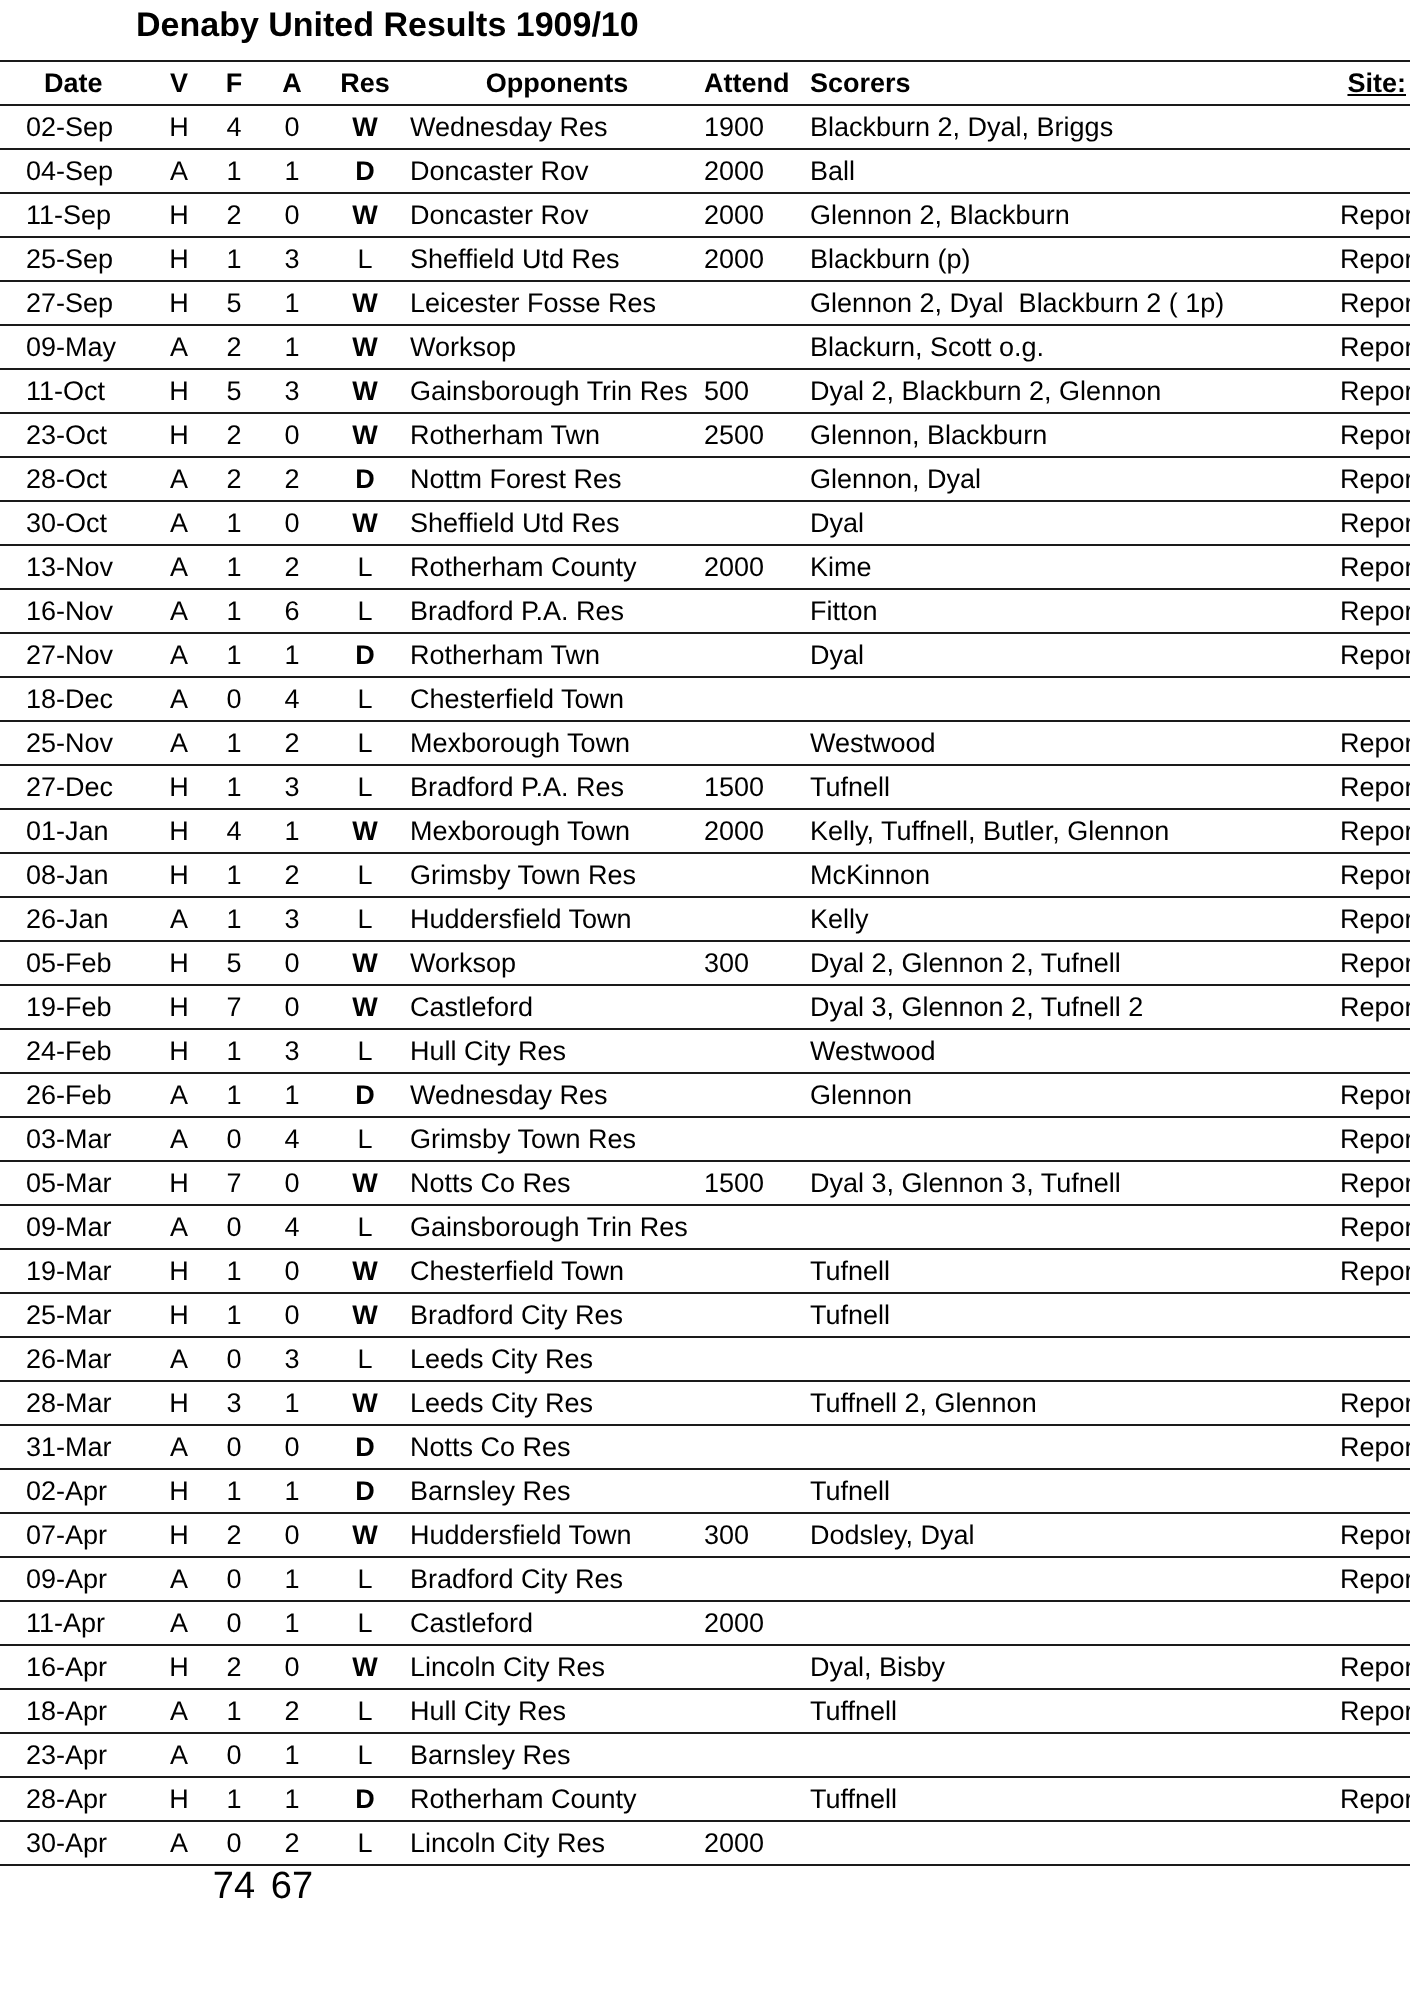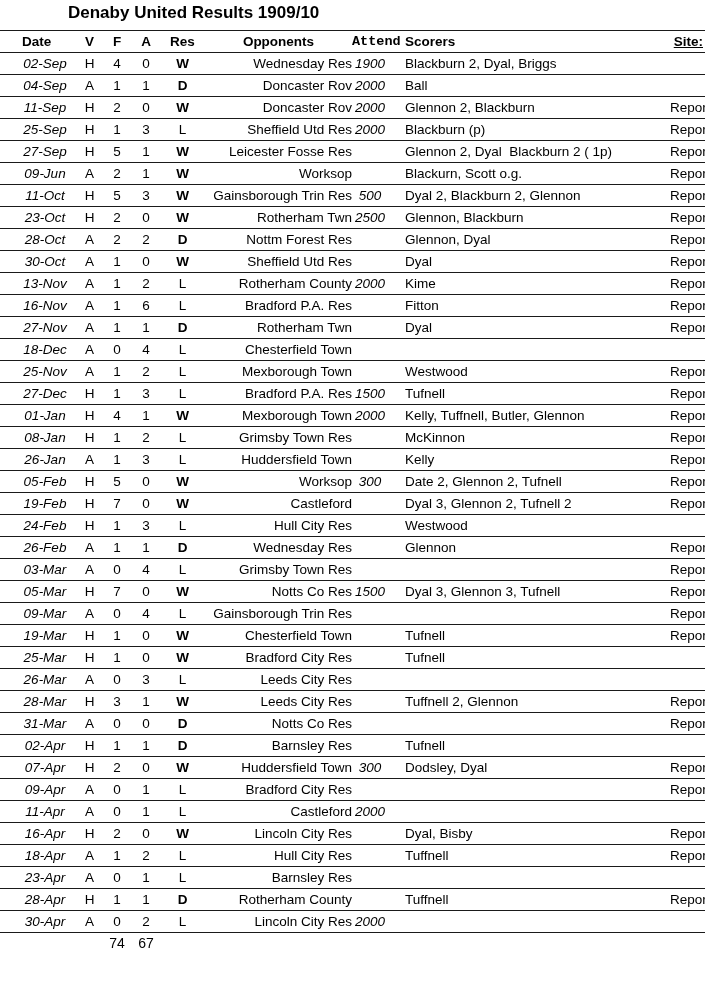--- a/index.html
+++ b/index.html
@@ -44,33 +44,33 @@
   thead th {
     border-top: 1px solid #1a1a1a;
     border-bottom: 1px solid #1a1a1a;
     font-weight: bold;
     text-align: center;
   }
   tbody td { border-bottom: 1px solid #1a1a1a; height: 21px; }
 
   th.h-date { text-align: left; padding-left: 22px; }
   th.h-opp  { text-align: center; }
-  th.h-att  { text-align: left; padding-right: 3px; font-family: Liberation Mono, monospace; }
+  th.h-att  { text-align: left; padding-right: 3px; }
   th.h-sco  { text-align: left; padding-left: 7px; margin-top: 36px; }
   th.h-site { text-align: right; padding-right: 2px; text-decoration: underline; }
 
-  td.d-date { text-align: center; padding-left: 13px; font-style: italic; }
+  td.d-date { text-align: left; padding-left: 13px; }
   td.d-v, td.d-f, td.d-a, td.d-res { text-align: center; }
   td.d-res.bold { font-weight: bold; }
-  td.d-opp  { text-align: right; }
-  td.d-att  { text-align: center; padding-right: 10px; font-style: italic; }
+  td.d-opp  { text-align: left; }
+  td.d-att  { text-align: left; padding-right: 10px; }
   td.d-sco  { text-align: left; padding-left: 7px; white-space: pre; }
   td.d-site { text-align: right; padding-right: 2px; }
 
-  tfoot td { border: none; font-size: 14px; height: 20px; text-align: center; }
+  tfoot td { border: none; font-size: 19px; height: 20px; text-align: center; }
 </style>
 </head>
 <body>
 
 <div class="page-title">Denaby United Results 1909/10</div>
 
 <table class="results">
   <colgroup>
     <col class="c-date">
       <col class="c-v">
@@ -145,21 +145,21 @@
         <td class="d-v">H</td>
         <td class="d-f">5</td>
         <td class="d-a">1</td>
         <td class="d-res bold">W</td>
         <td class="d-opp">Leicester Fosse Res</td>
         <td class="d-att"></td>
         <td class="d-sco">Glennon 2, Dyal  Blackburn 2 ( 1p)</td>
         <td class="d-site">Report</td>
       </tr>
       <tr>
-        <td class="d-date">09-Jun</td>
+        <td class="d-date">09-May</td>
         <td class="d-v">A</td>
         <td class="d-f">2</td>
         <td class="d-a">1</td>
         <td class="d-res bold">W</td>
         <td class="d-opp">Worksop</td>
         <td class="d-att"></td>
         <td class="d-sco">Blackurn, Scott o.g.</td>
         <td class="d-site">Report</td>
       </tr>
       <tr>
@@ -306,21 +306,21 @@
         <td class="d-site">Report</td>
       </tr>
       <tr>
         <td class="d-date">05-Feb</td>
         <td class="d-v">H</td>
         <td class="d-f">5</td>
         <td class="d-a">0</td>
         <td class="d-res bold">W</td>
         <td class="d-opp">Worksop</td>
         <td class="d-att">300</td>
-        <td class="d-sco">Date 2, Glennon 2, Tufnell</td>
+        <td class="d-sco">Dyal 2, Glennon 2, Tufnell</td>
         <td class="d-site">Report</td>
       </tr>
       <tr>
         <td class="d-date">19-Feb</td>
         <td class="d-v">H</td>
         <td class="d-f">7</td>
         <td class="d-a">0</td>
         <td class="d-res bold">W</td>
         <td class="d-opp">Castleford</td>
         <td class="d-att"></td>

